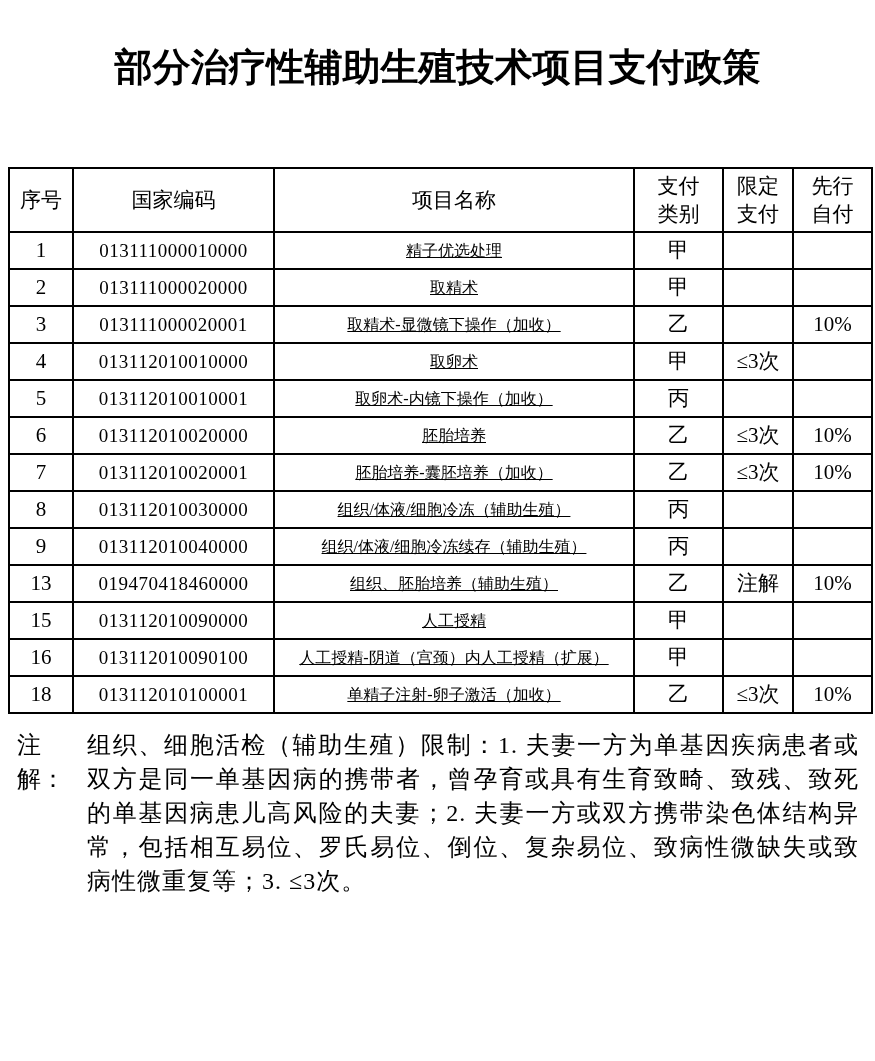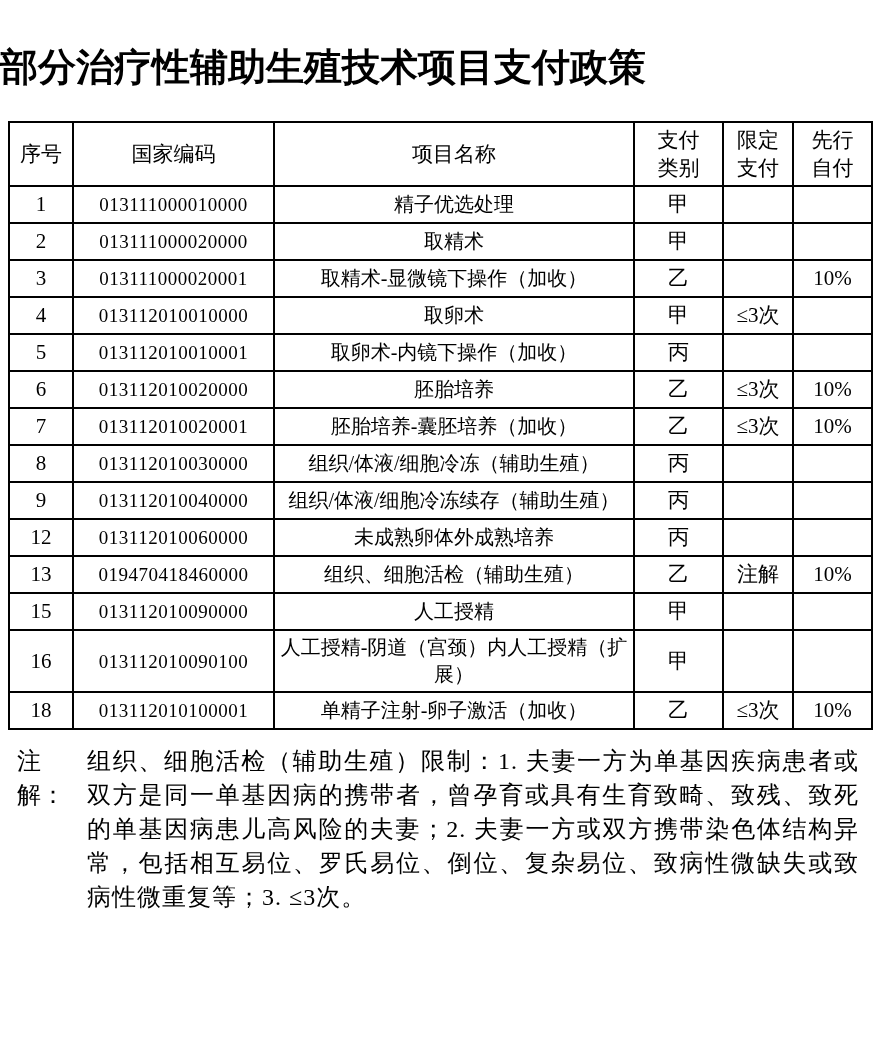--- a/index.html
+++ b/index.html
@@ -13,30 +13,31 @@
     font-family: "Liberation Serif", "DejaVu Serif", serif;
   }
   .page {
     position: relative;
     width: 875px;
     height: 1061px;
     background: #ffffff;
   }
   .title {
     margin: 42px 0 0 0;
+    text-align: center;
     font-size: 38px;
     font-weight: bold;
     letter-spacing: 0px;
     font-family: "Liberation Serif", "DejaVu Serif", serif;
   }
   table.policy-table {
     border-collapse: collapse;
     table-layout: fixed;
     width: 863px;
-    margin: 28px 0 0 8px;
+    margin: 74px 0 0 8px;
     border-radius: 24px;
   }
   .policy-table th,
   .policy-table td {
     border: 2px solid #000000;
     text-align: center;
     vertical-align: middle;
     padding: 3px 2px;
     overflow: hidden;
   }
@@ -51,21 +52,22 @@
   .policy-table td {
     font-size: 21px;
     line-height: 27px;
     height: 29px;
   }
   .policy-table td.cell-code {
     font-size: 19px;
     letter-spacing: 0.5px;
   }
   .policy-table td.cell-name {
-    font-size: 20px;
+    font-size: 16px;
+    text-decoration: underline;
   }
   .footnote {
     display: flex;
     margin: 14px 0 0 17px;
     width: 842px;
     font-size: 24px;
     line-height: 34px;
   }
   .fn-label {
     flex: none;
@@ -173,31 +175,23 @@
         </tr>
         <tr>
           <td class="cell-no">9</td>
           <td class="cell-code">013112010040000</td>
           <td class="cell-name">组织/体液/细胞冷冻续存（辅助生殖）</td>
           <td class="cell-category">丙</td>
           <td class="cell-limit"></td>
           <td class="cell-copay"></td>
         </tr>
         <tr>
-          <td class="cell-no">12</td>
-          <td class="cell-code">013112010060000</td>
-          <td class="cell-name">未成熟卵体外成熟培养</td>
-          <td class="cell-category">丙</td>
-          <td class="cell-limit"></td>
-          <td class="cell-copay"></td>
-        </tr>
-        <tr>
           <td class="cell-no">13</td>
           <td class="cell-code">019470418460000</td>
-          <td class="cell-name">组织、细胞活检（辅助生殖）</td>
+          <td class="cell-name">组织、胚胎培养（辅助生殖）</td>
           <td class="cell-category">乙</td>
           <td class="cell-limit">注解</td>
           <td class="cell-copay">10%</td>
         </tr>
         <tr>
           <td class="cell-no">15</td>
           <td class="cell-code">013112010090000</td>
           <td class="cell-name">人工授精</td>
           <td class="cell-category">甲</td>
           <td class="cell-limit"></td>

